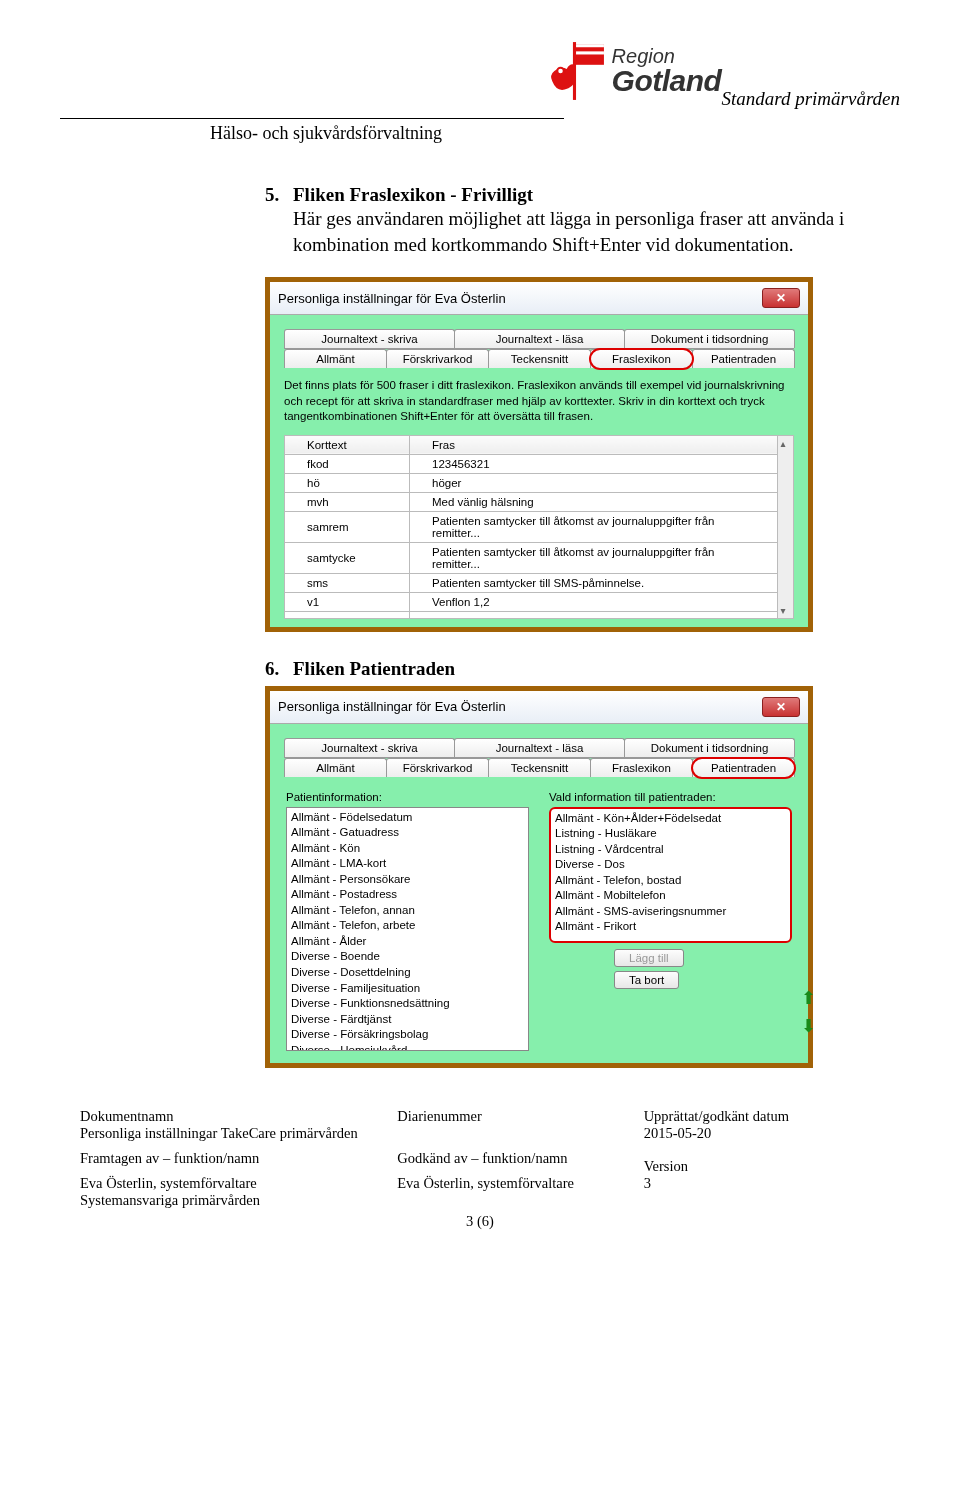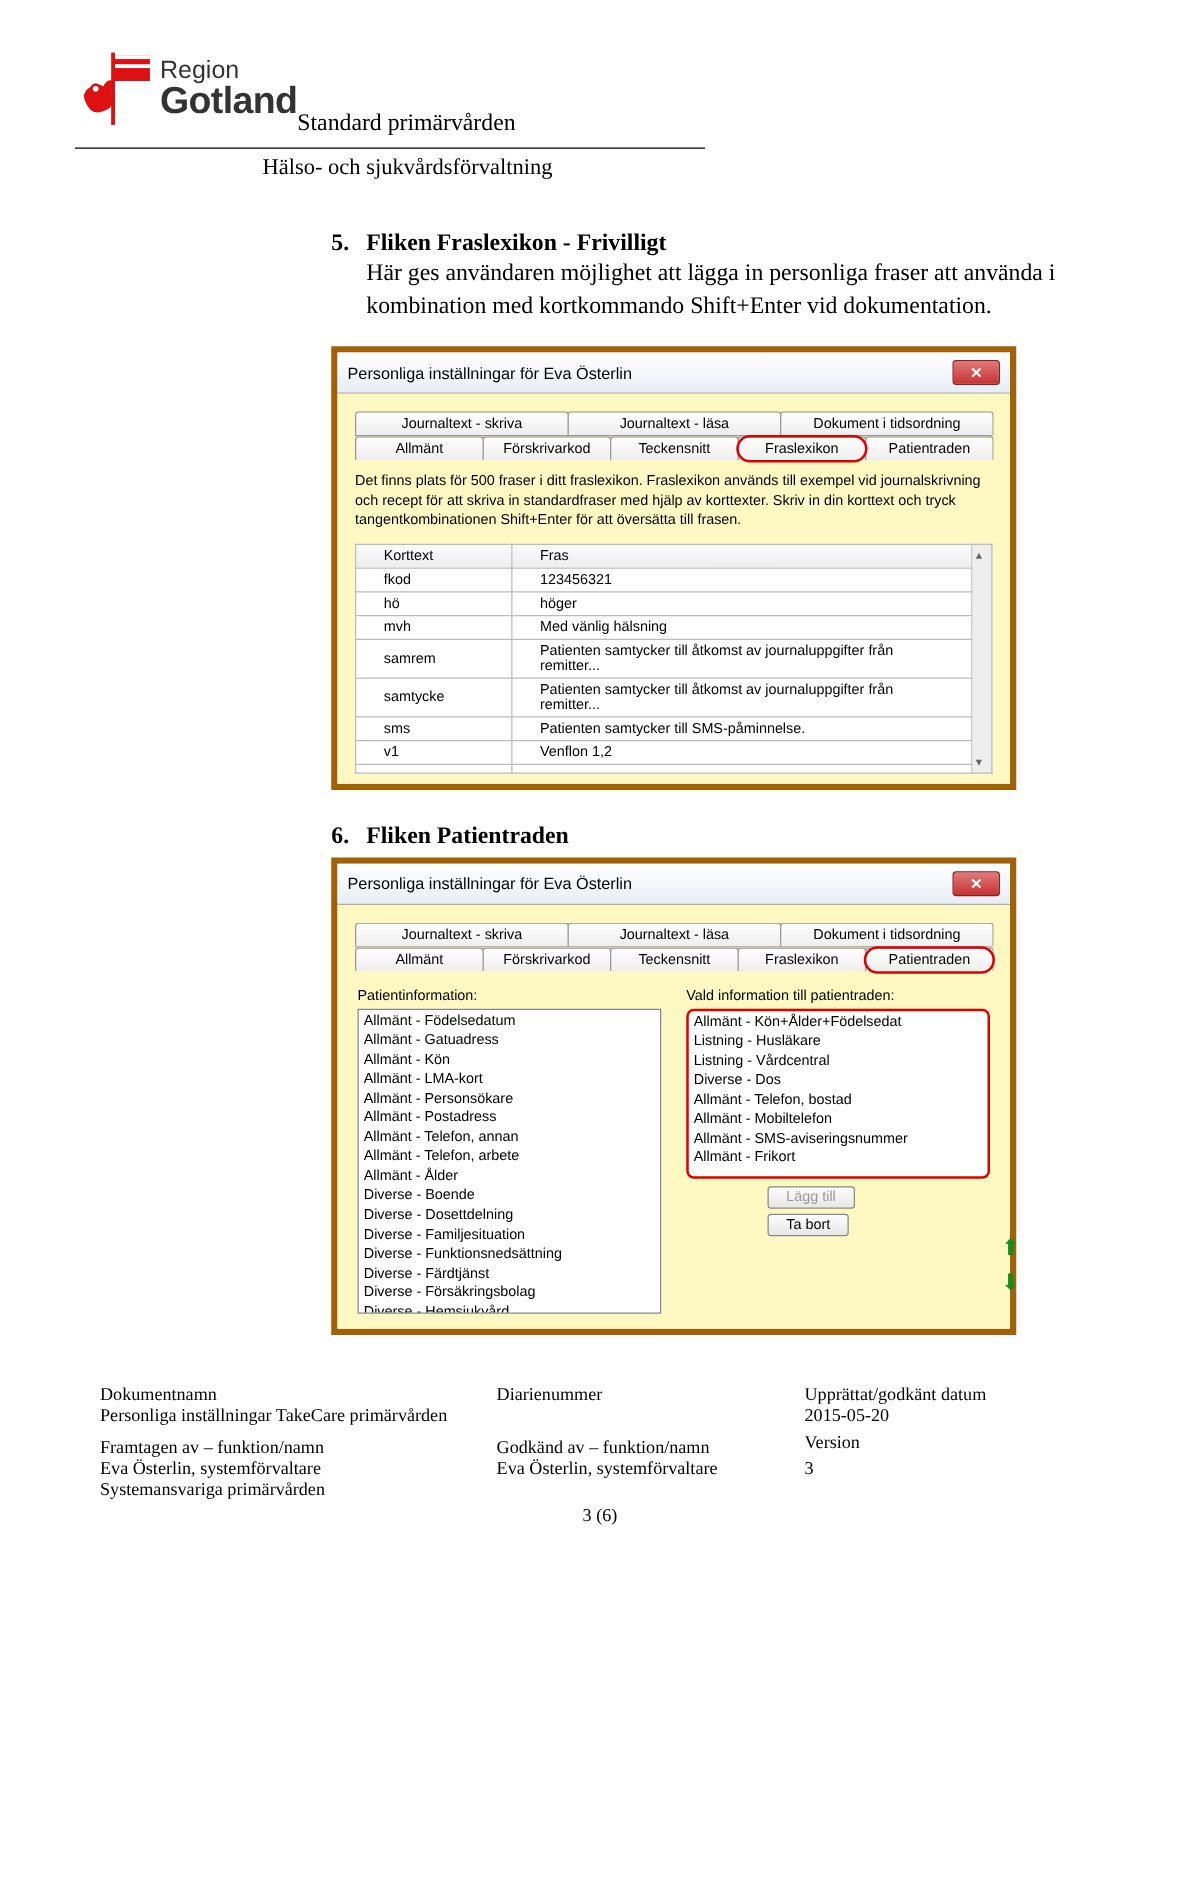--- a/index.html
+++ b/index.html
@@ -10,22 +10,23 @@
     color: #000;
   }
   .page {
     padding: 40px 60px 30px 60px;
     box-sizing: border-box;
     position: relative;
   }
   .header-row {
     display: flex;
     align-items: flex-start;
-    justify-content: flex-start;
+    justify-content: flex-end;
     margin-bottom: 8px;
+    font-style: italic;
   }
   .logo-block {
     display: flex;
     align-items: center;
     gap: 6px;
   }
   .logo-svg { width: 62px; height: 62px; }
   .logo-text { font-family: Arial, sans-serif; font-size: 26px; color: #333; line-height: 1; }
   .logo-text .line1 { font-size: 20px; font-weight: 400; }
   .logo-text .line2 { font-size: 30px; font-weight: 700; letter-spacing: -0.5px; }
@@ -68,21 +69,21 @@
   .win-title { font-size: 13px; }
   .close-btn {
     width: 36px; height: 18px;
     background: linear-gradient(#e07a7a,#c83232);
     border: 1px solid #8a2020;
     border-radius: 3px;
     color: #fff;
     display: flex; align-items: center; justify-content: center;
     font-size: 12px; font-weight: bold;
   }
-  .win-body { background: #fef9c3; padding: 14px 14px 8px 14px; }
+  .win-body { background: #86efac; padding: 14px 14px 8px 14px; }
   .tab-rows { margin-bottom: 10px; }
   .tab-row { display: flex; gap: 0; }
   .tab {
     flex: 1;
     background: linear-gradient(#fff,#eee);
     border: 1px solid #999;
     border-bottom: none;
     padding: 3px 4px;
     font-size: 11.5px;
     text-align: center;
@@ -346,21 +347,21 @@
     <div>Dokumentnamn</div>
     <div>Diarienummer</div>
     <div>Upprättat/godkänt datum</div>
 
     <div>Personliga inställningar TakeCare primärvården</div>
     <div></div>
     <div>2015-05-20</div>
 
     <div style="margin-top:8px">Framtagen av – funktion/namn</div>
     <div style="margin-top:8px">Godkänd av – funktion/namn</div>
-    <div style="margin-top:4px">Version</div>
+    <div style="margin-top:16px">Version</div>
 
     <div>Eva Österlin, systemförvaltare</div>
     <div>Eva Österlin, systemförvaltare</div>
     <div>3</div>
 
     <div>Systemansvariga primärvården</div>
     <div></div>
       <div></div>
   </div>
   <div class="pgnum">3 (6)</div>

